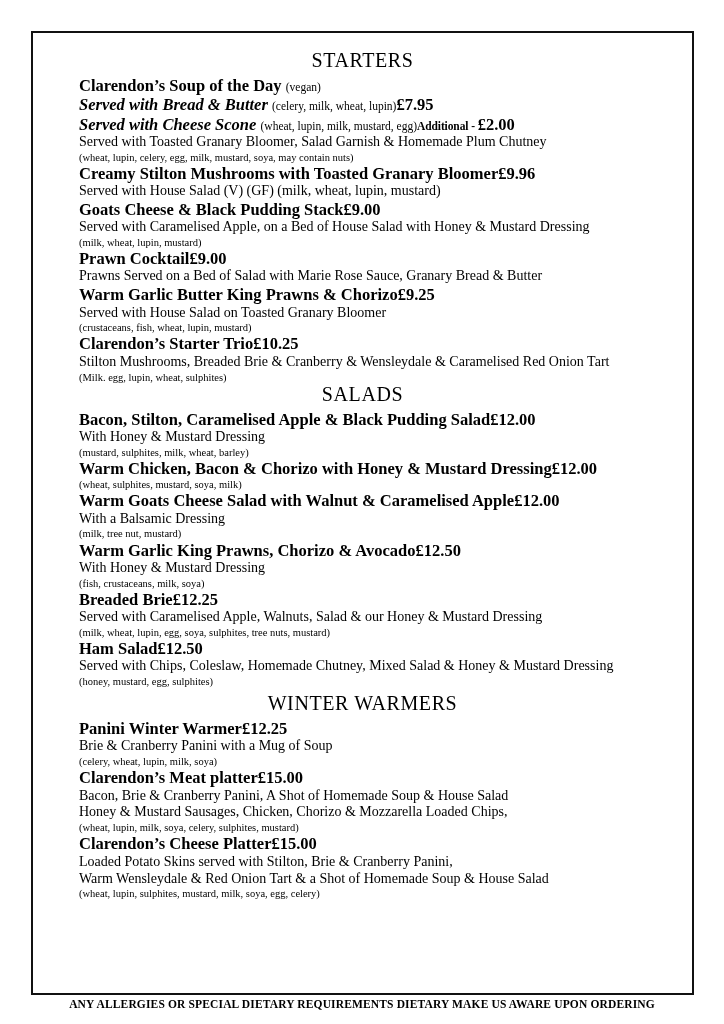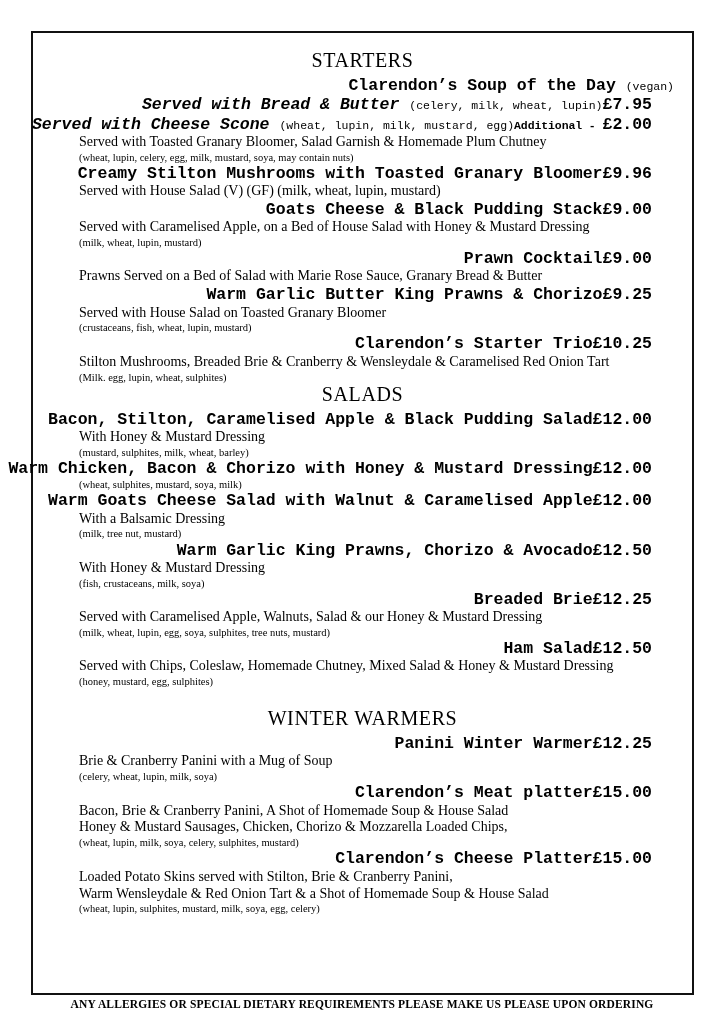--- a/index.html
+++ b/index.html
@@ -35,32 +35,31 @@
   .section-heading {
     text-align: center;
     font-weight: normal;
     font-size: 20px;
     letter-spacing: 0.6px;
     line-height: 1.05;
     margin: 5px 0 5px 0;
   }
   .section-heading.first { margin-top: 1px; }
   .section-heading.salads { margin-top: 0; margin-bottom: 5px; }
-  .section-heading.winter { margin-top: 20px; margin-bottom: 5px; }
+  .section-heading.winter { margin-top: 5px; margin-bottom: 5px; }
 
   .items { padding: 0 0 0 28px; }
 
   .item { margin: 0; }
 
   .item-row {
     display: flex;
     align-items: baseline;
-    justify-content: flex-end;
+    justify-content: flex-start;
     line-height: 1.17;
-    font-family: Liberation Mono, monospace;
   }
   .item-title {
     font-weight: bold;
     font-size: 16.5px;
     line-height: 1.17;
     white-space: nowrap;
   }
   .item-title.italic {
     font-style: italic;
   }
@@ -244,14 +243,14 @@
               <div class="item-title"><span>Clarendon’s Cheese Platter</span></div>
               <div class="price"><span>£15.00</span></div>
             </div>
             <div class="desc">Loaded Potato Skins served with Stilton, Brie &amp; Cranberry Panini,</div>
             <div class="desc">Warm Wensleydale &amp; Red Onion Tart &amp; a Shot of Homemade Soup &amp; House Salad</div>
             <div class="allergens">(wheat, lupin, sulphites, mustard, milk, soya, egg, celery)</div>
           </div>
         </div>
       </div>
   </div>
-  <div class="footer-note">ANY ALLERGIES OR SPECIAL DIETARY REQUIREMENTS PLEASE MAKE US PLEASE UPON ORDERING</div>
+  <div class="footer-note">ANY ALLERGIES OR SPECIAL DIETARY REQUIREMENTS DIETARY MAKE US AWARE UPON ORDERING</div>
 </div>
 
 </body></html>

